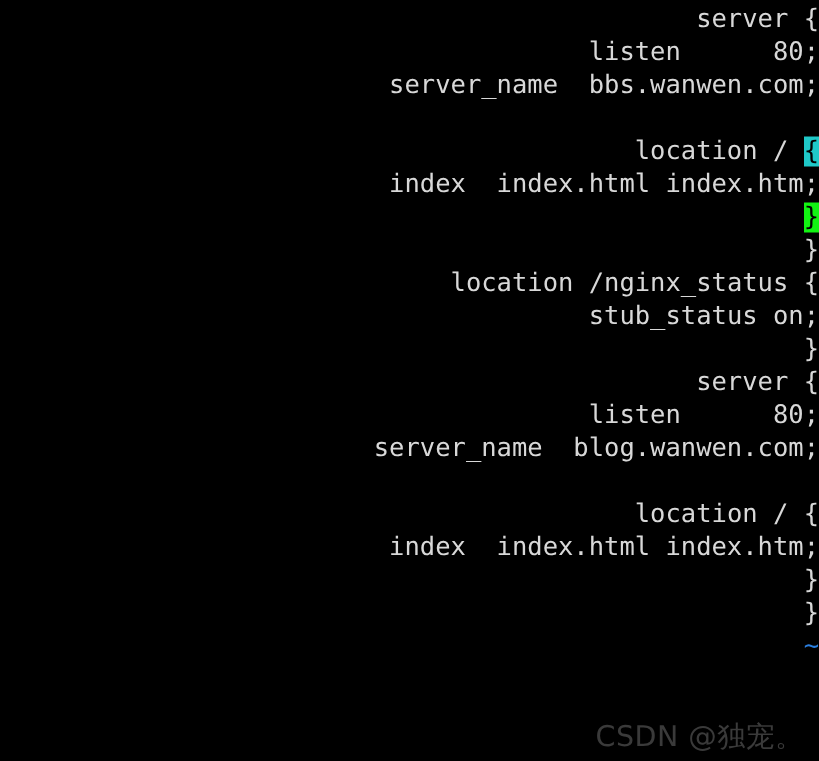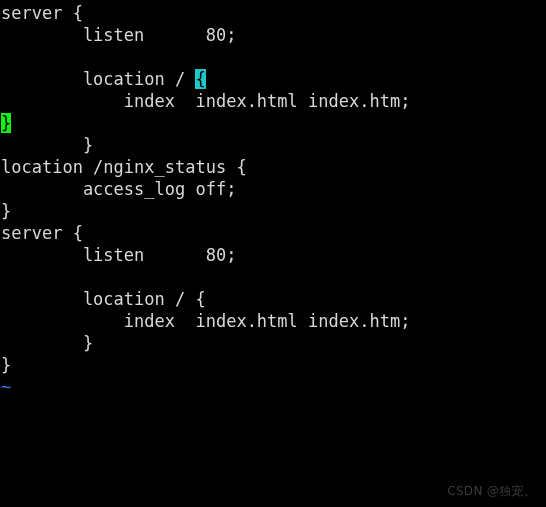--- a/index.html
+++ b/index.html
@@ -11,20 +11,21 @@
   #screen {
     position: relative;
     width: 546px;
     height: 507px;
     background: #000000;
     overflow: hidden;
     font-family: "DejaVu Sans Mono", "Liberation Mono", monospace;
     font-size: 17px;
     line-height: 22px;
     letter-spacing: 0px;
+    text-align: right;
     -webkit-font-smoothing: none;
   }
   #lines {
     position: absolute;
     left: 0;
     top: 2px;
     width: 546px;
   }
   .line {
     height: 22px;
@@ -47,49 +48,51 @@
   }
   .tilde {
     color: #2b7fe0;
   }
   #watermark {
     position: absolute;
     right: 10px;
     bottom: 8px;
     color: #3a3a3a;
     font-family: "DejaVu Sans", "Liberation Sans", sans-serif;
-    font-size: 12px;
+    font-size: 19px;
     line-height: 16px;
     white-space: pre;
     letter-spacing: 0.3px;
   }
 </style>
 </head>
 <body>
 
 <div id="screen">
 
   <div id="lines">
 
     <div class="line">server {</div>
     <div class="line">        listen      80;</div>
+    <div class="line">        server_name  bbs.wanwen.com;</div>
     <div class="line empty">&nbsp;</div>
 
     <div class="line"><span>        location / </span><span class="hl-cyan">{</span><span></span></div>
 
     <div class="line">            index  index.html index.htm;</div>
 
     <div class="line"><span></span><span class="hl-green">}</span><span></span></div>
 
     <div class="line">        }</div>
     <div class="line">location /nginx_status {</div>
-    <div class="line">        access_log off;</div>
+    <div class="line">        stub_status on;</div>
     <div class="line">}</div>
     <div class="line">server {</div>
     <div class="line">        listen      80;</div>
+    <div class="line">        server_name  blog.wanwen.com;</div>
     <div class="line empty">&nbsp;</div>
     <div class="line">        location / {</div>
     <div class="line">            index  index.html index.htm;</div>
     <div class="line">        }</div>
     <div class="line">}</div>
     <div class="line tilde">~</div>
 
   </div>
 
   <div id="watermark">CSDN @独宠。</div>

